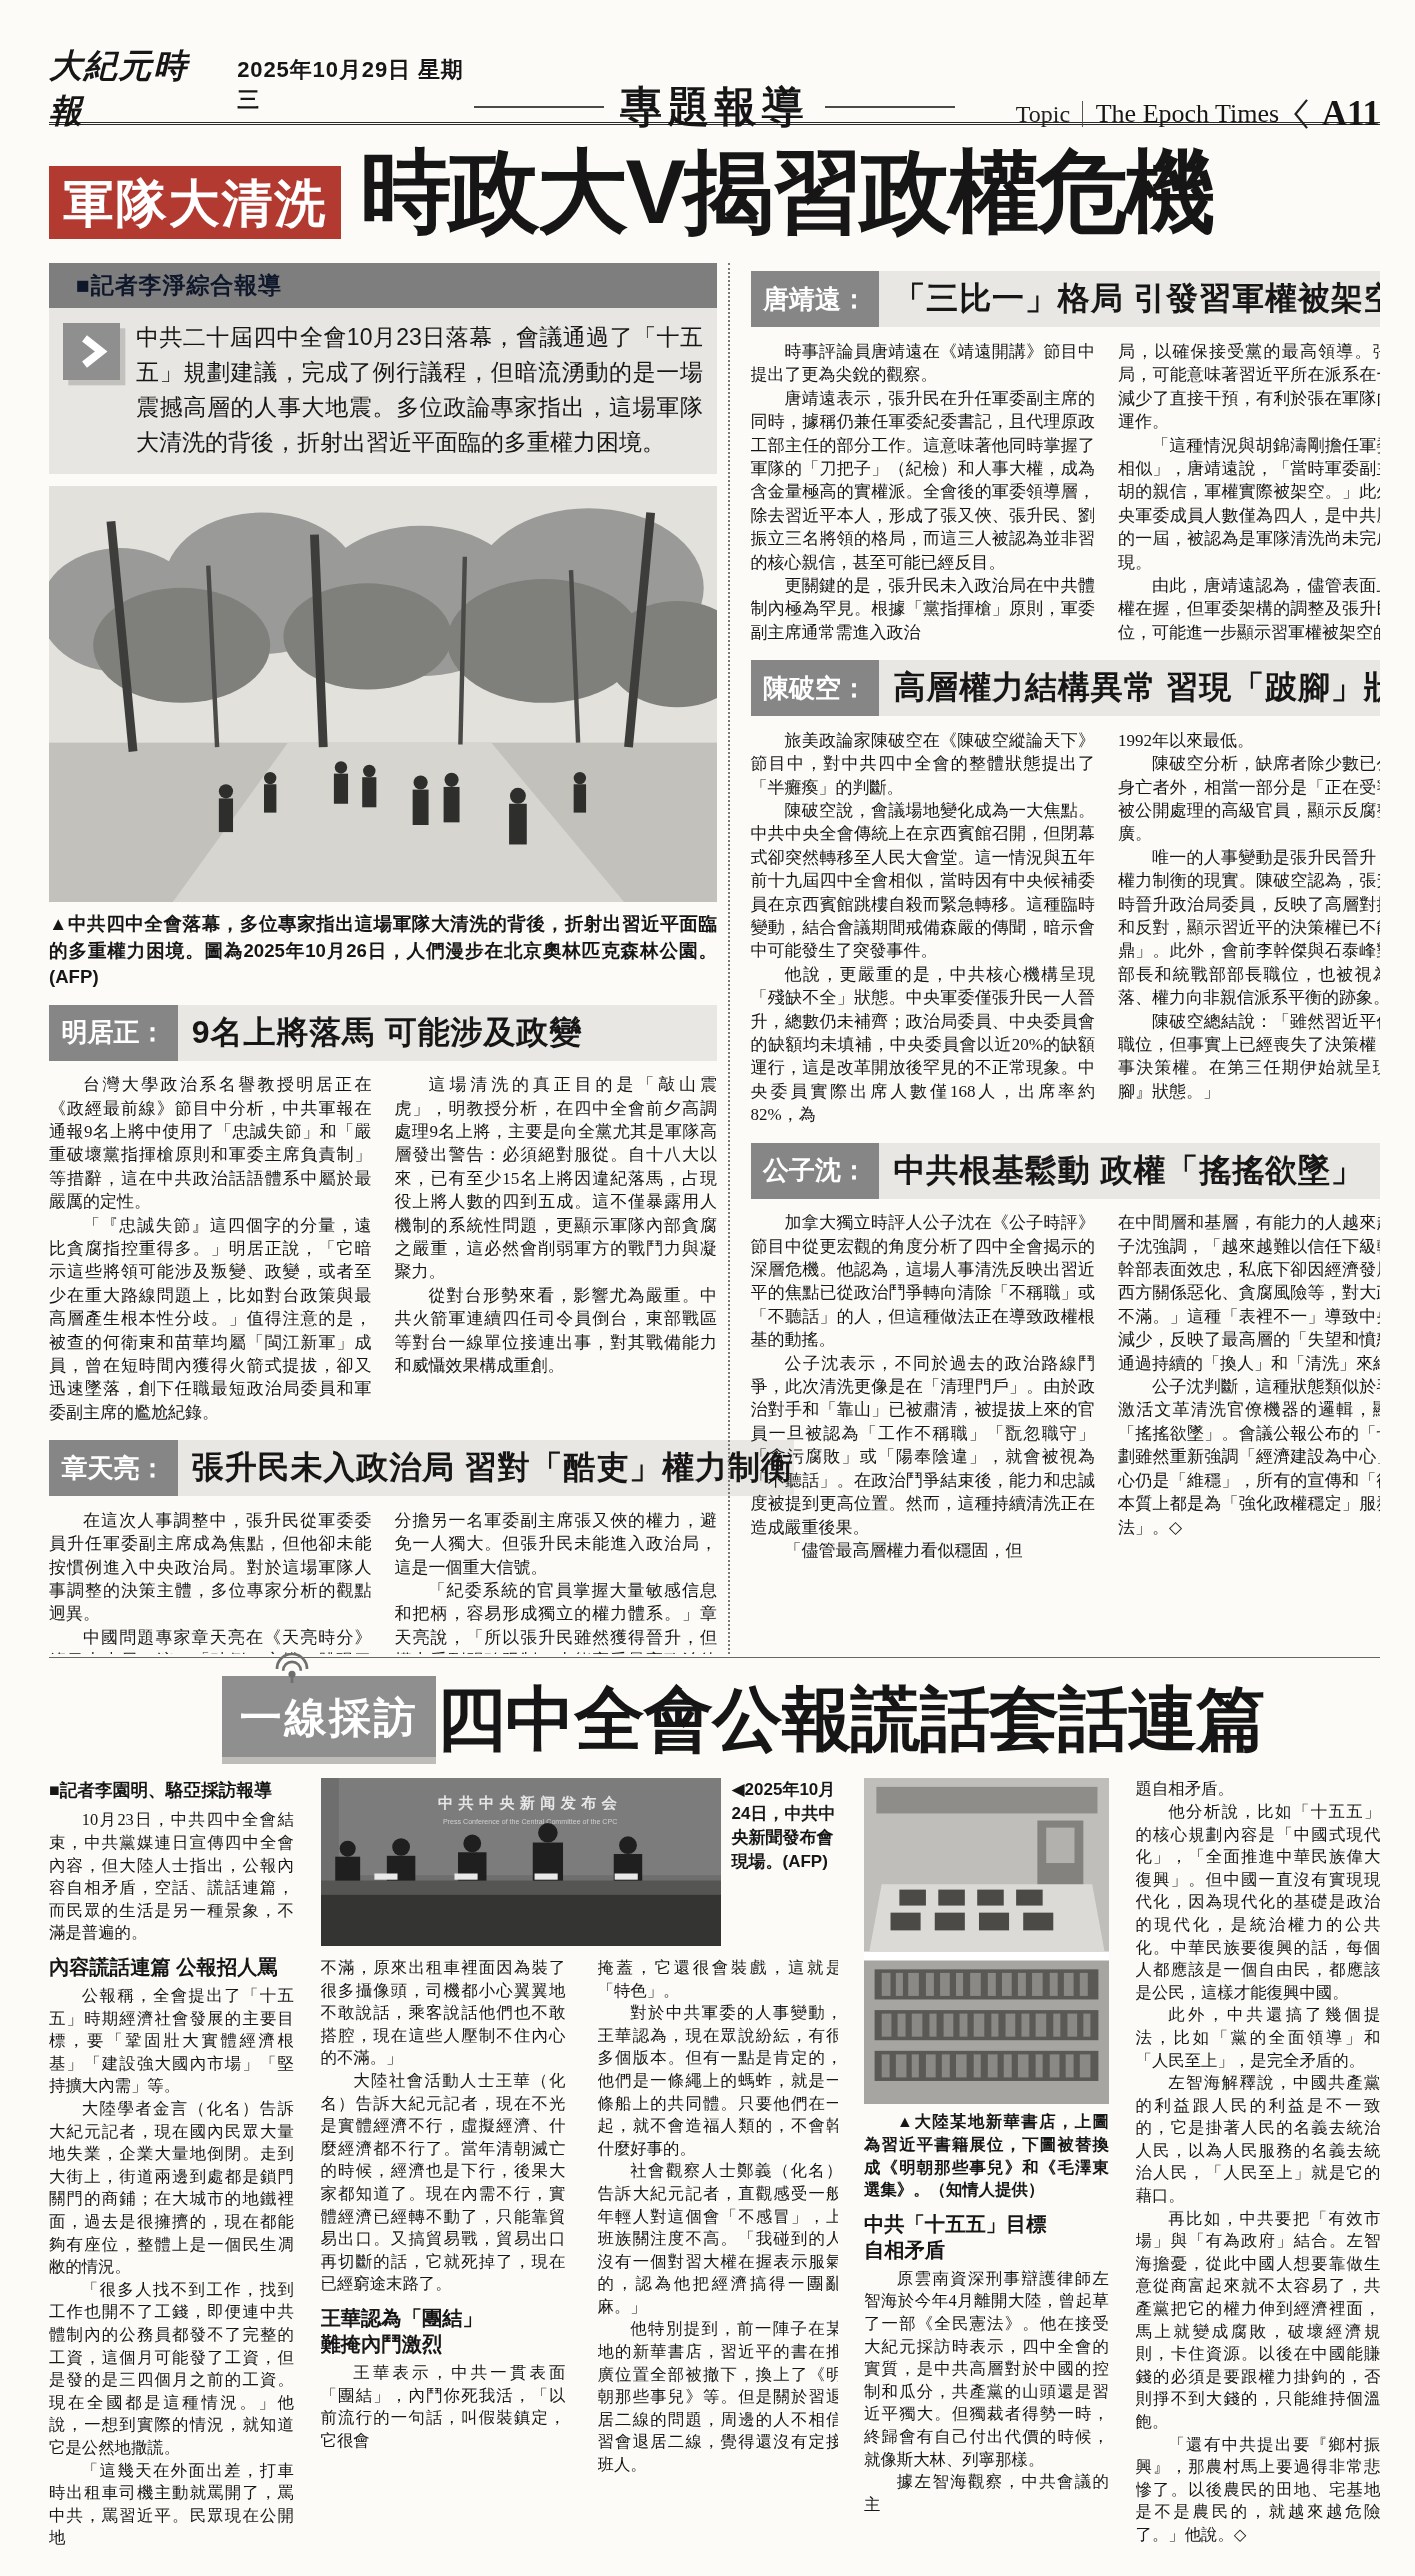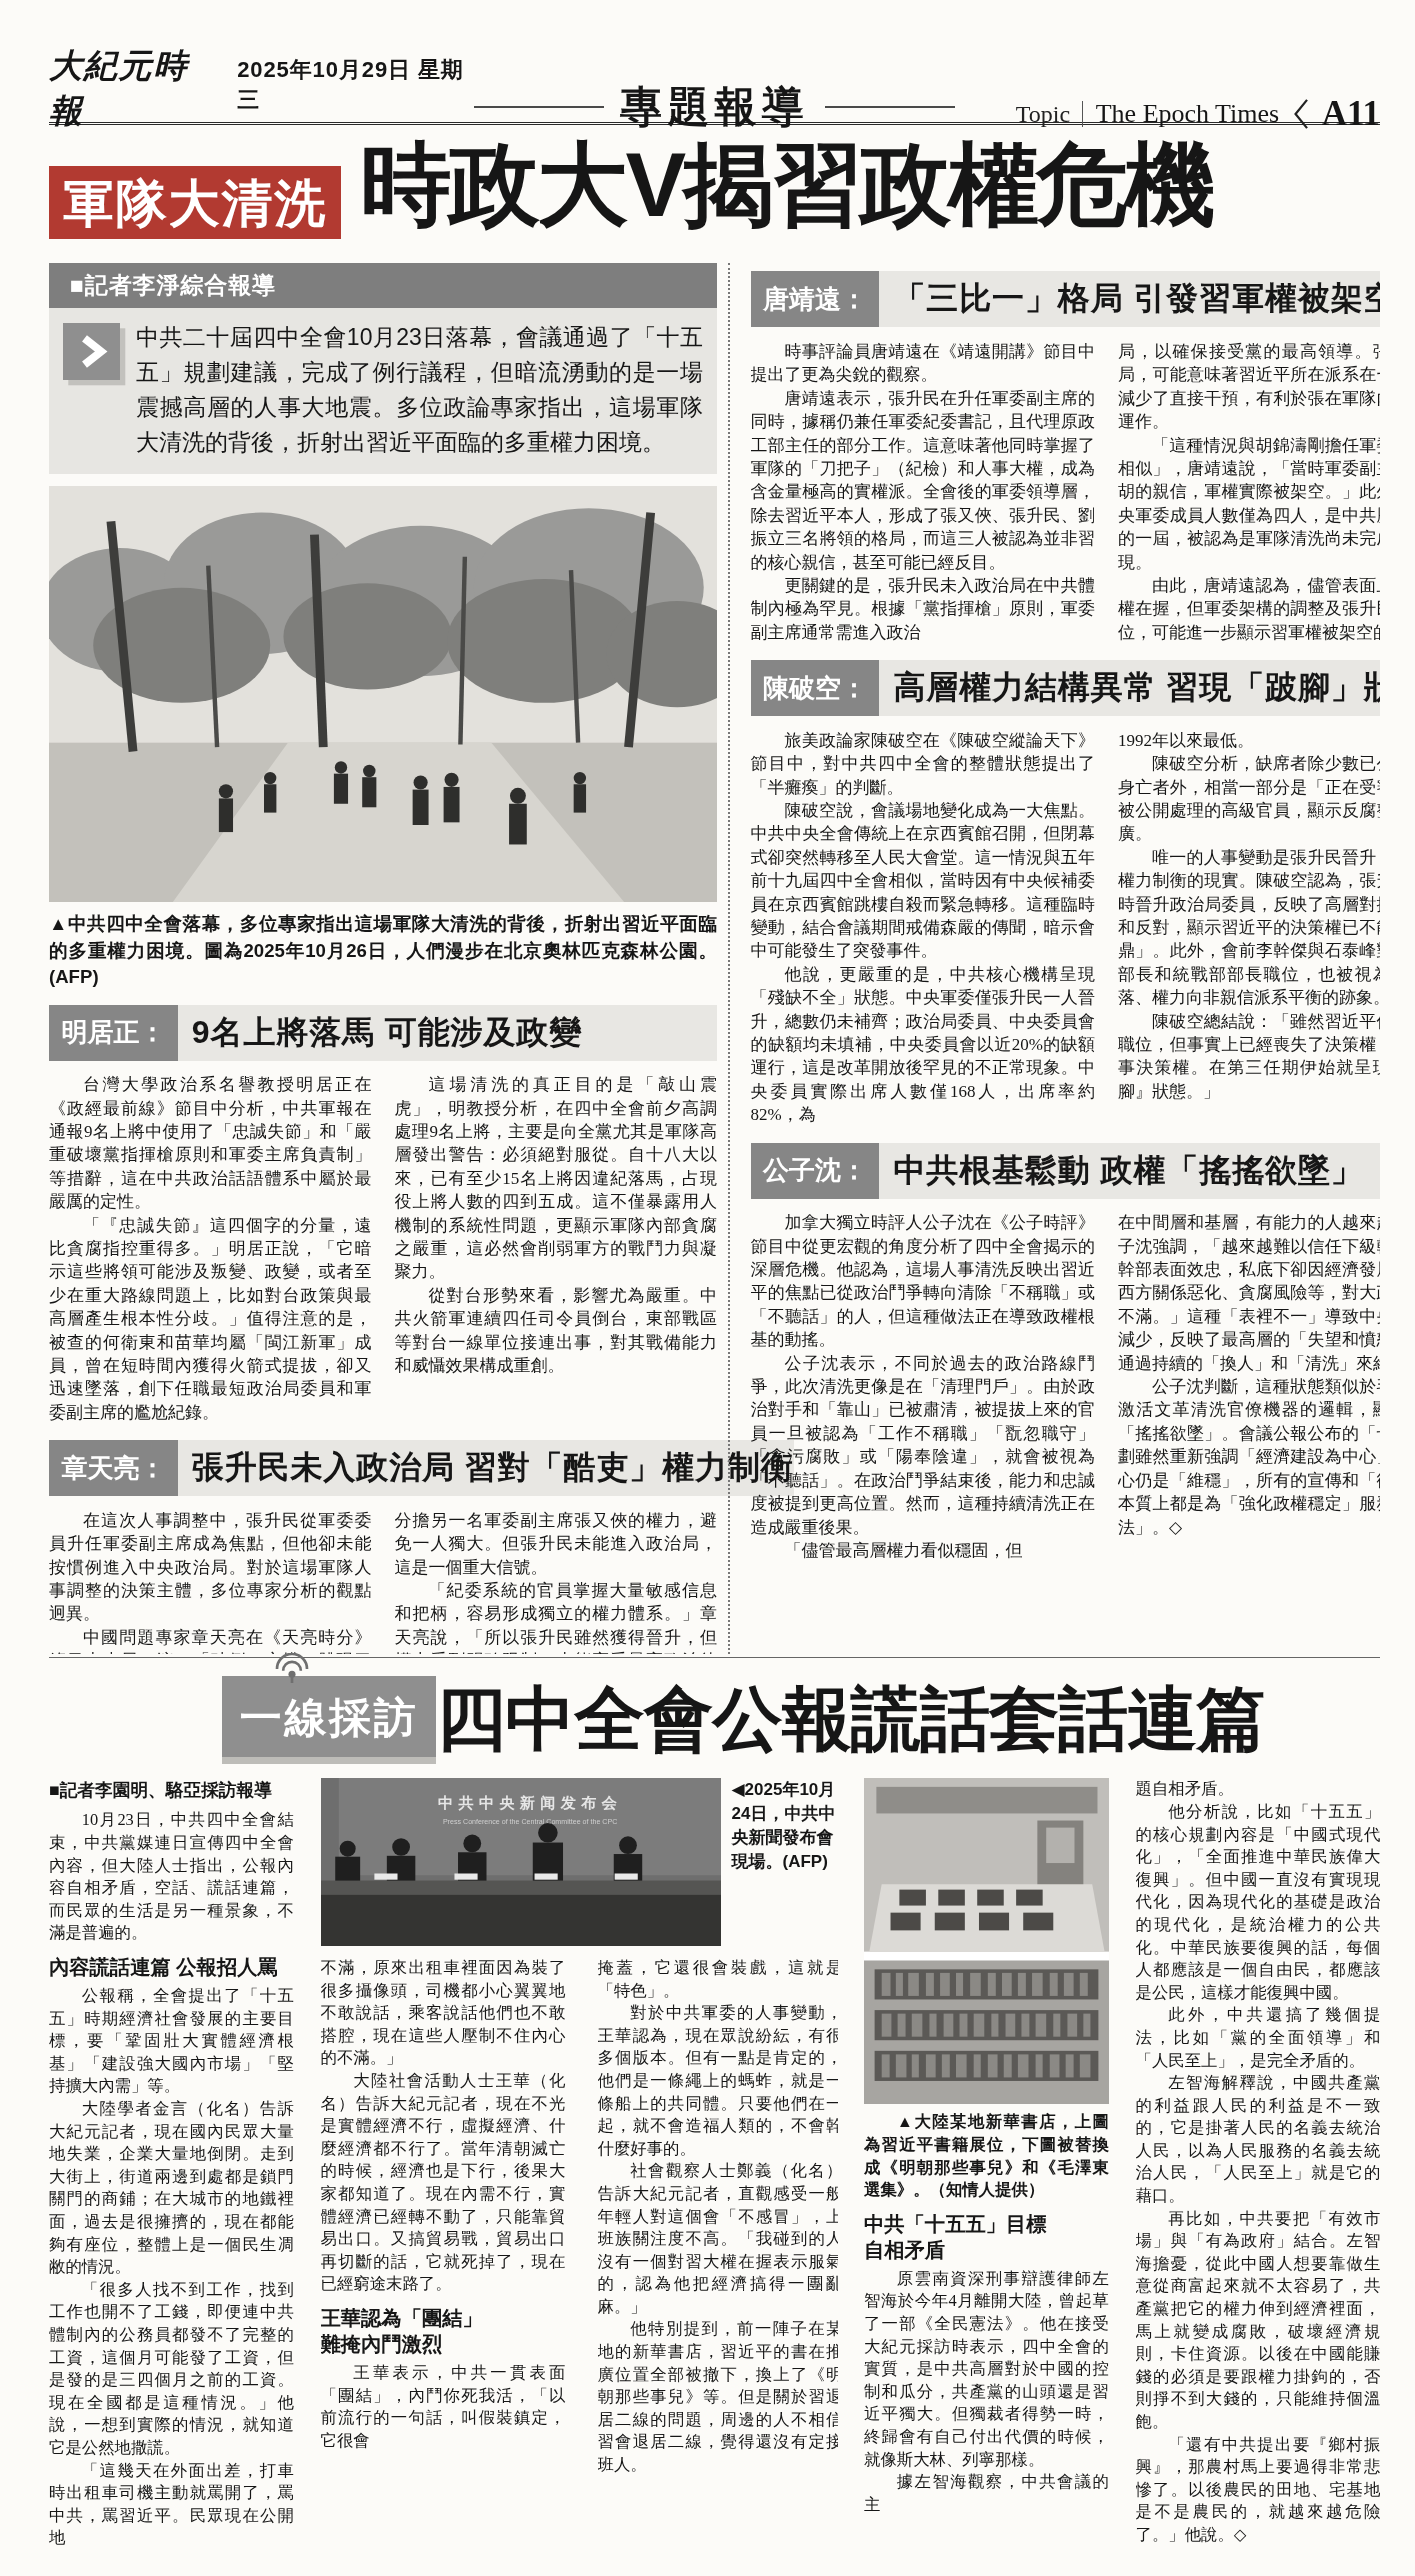--- a/index.html
+++ b/index.html
@@ -16,31 +16,31 @@
   .mh-line { flex:1; border-top:2.7px solid #4a4a4a; }
   .mh-title { font-size:42px; font-weight:900; letter-spacing:5.3px; white-space:nowrap; }
   .mh-right { display:flex; align-items:center; justify-content:flex-end; gap:12.4px; padding-bottom:1.8px; }
   .mh-topic { font-family:"Liberation Serif","DejaVu Serif",serif; font-size:24px; color:#222; }
   .mh-sep { width:0.9px; height:26.5px; background:#555; }
   .mh-paper-en { font-family:"Liberation Serif","DejaVu Serif",serif; font-size:26px; }
   .page-no { font-size:35px; font-weight:800; font-family:"Liberation Serif","DejaVu Serif",serif; }
   .corner-icon { width:17.7px; height:32px; }
 
   
-  .lead-head { display:flex; align-items:flex-start; gap:19.5px; margin-top:14px; height:104px; }
+  .lead-head { display:flex; align-items:center; gap:19.5px; margin-top:14px; height:104px; }
   .kicker { background:#b23a31; color:#fff; font-size:51px; font-weight:900; letter-spacing:1.8px; padding:12.4px 14px 10.6px; line-height:1; align-self:center; margin-top:23px; }
   .headline { font-size:91px; font-weight:900; letter-spacing:-2.7px; line-height:1; white-space:nowrap; }
 
   
   .lead-body { display:flex; margin-top:19.5px; height:1391px; overflow:hidden; }
   .zone-left { width:668px; flex:none; }
   .zone-right { flex:1; border-left:2.7px dotted #777; margin-left:10.6px; padding-left:21px; }
 
   
-  .intro-head { background:#7e7e7e; color:#ffffff; font-size:23px; font-weight:800; padding:7px 21px; letter-spacing:0.9px; }
+  .intro-head { background:#7e7e7e; color:#0f172a; font-size:23px; font-weight:800; padding:7px 27px; letter-spacing:0.9px; }
   .intro-body { background:#e7e6e2; padding:12.4px 14px 14px; display:flex; gap:16px; }
   .intro-arrow { flex:none; width:57px; height:57px; background:#8f8f8f; box-shadow:5.3px 5.3px 0 #c2c1bd; display:flex; align-items:center; justify-content:center; margin-top:3.5px; }
   .intro-text { font-size:23px; line-height:35px; font-weight:400; text-align:justify; }
 
   
   .photo-park { margin-top:12.4px; height:416px; }
   .photo-park svg, .photo-press svg, .photo-books svg { display:block; width:100%; height:100%; }
   .caption { font-size:18.6px; line-height:26.5px; font-weight:700; margin:8.8px 0 14px; text-align:justify; }
 
   

